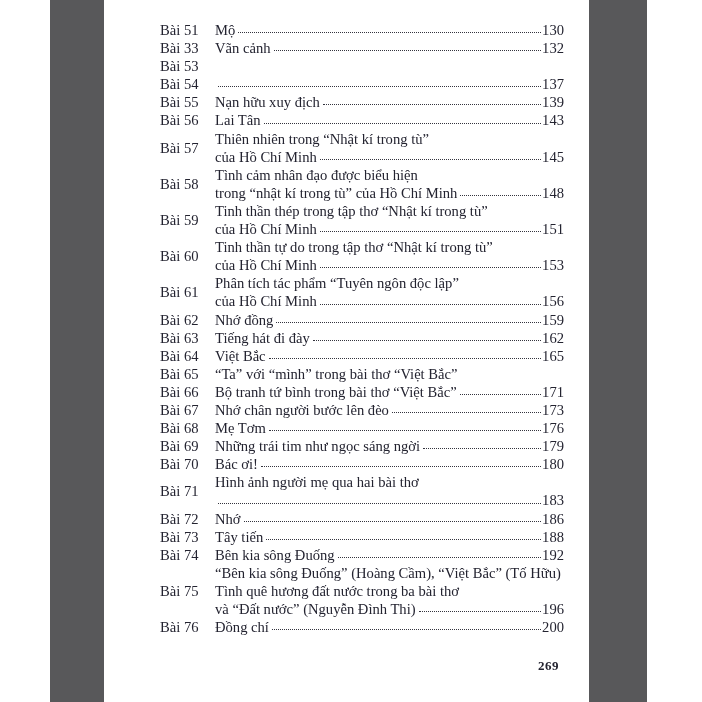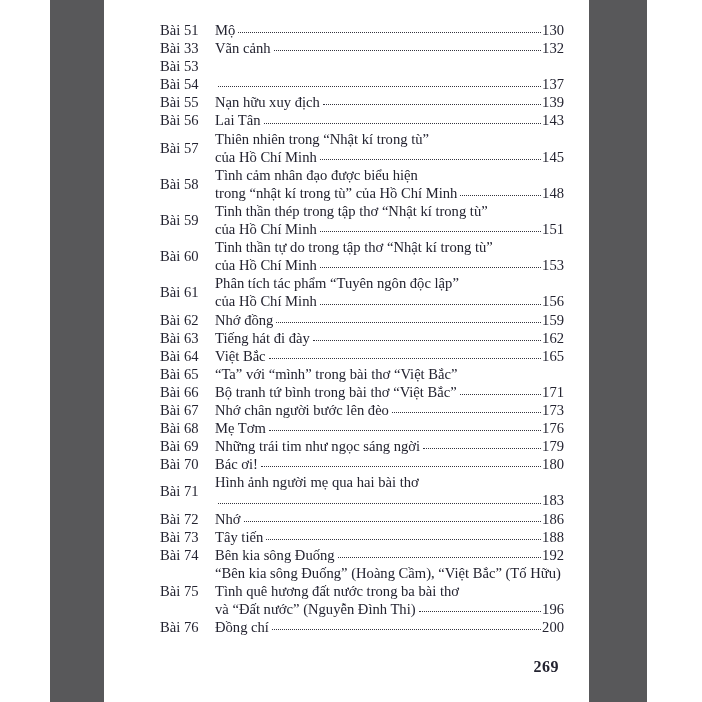--- a/index.html
+++ b/index.html
@@ -62,21 +62,21 @@
     transform: translateY(-3px);
   }
   .pageno { white-space: nowrap; }
 
   .footer-page {
     position: absolute;
     left: 160px;
     top: 658px;
     width: 399px;
     text-align: right;
-    font-size: 16px;
+    font-size: 13px;
     font-weight: bold;
     letter-spacing: 0.5px;
   }
 </style>
 </head>
 <body>
 
 <div class="edge-bar edge-left"></div>
 <div class="edge-bar edge-right"></div>
 

